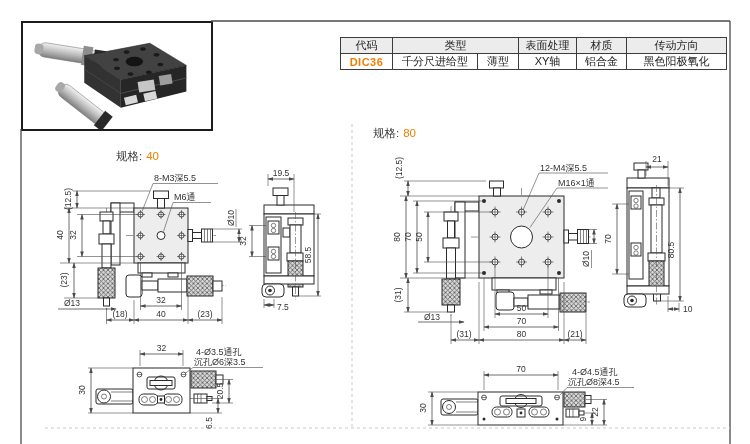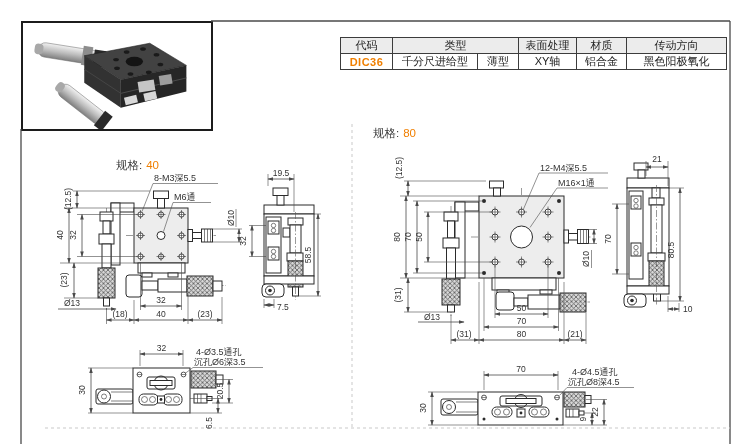--- a/index.html
+++ b/index.html
@@ -101,21 +101,21 @@
         <td class="code">DIC36</td>
         <td>千分尺进给型</td>
         <td>薄型</td>
         <td>XY轴</td>
         <td>铝合金</td>
         <td>黑色阳极氧化</td>
       </tr>
     </tbody>
   </table>
 
-  <div class="spec-label" style="left:116px;top:158px;text-align:right;">
+  <div class="spec-label" style="left:116px;top:149px;text-align:right;">
     <span>规格:</span><span class="v">40</span>
   </div>
   <div class="spec-label" style="left:373px;top:126px;">
     <span>规格:</span><span class="v">80</span>
   </div>
 
   <svg class="art" width="750" height="444" viewBox="0 0 750 444">
     <defs>
       <marker id="ma" viewBox="0 0 10 10" refX="9" refY="5" markerWidth="7" markerHeight="7" orient="auto-start-reverse">
         <path d="M0,1.8 L10,5 L0,8.2 z" fill="#4a4a4a"></path>

